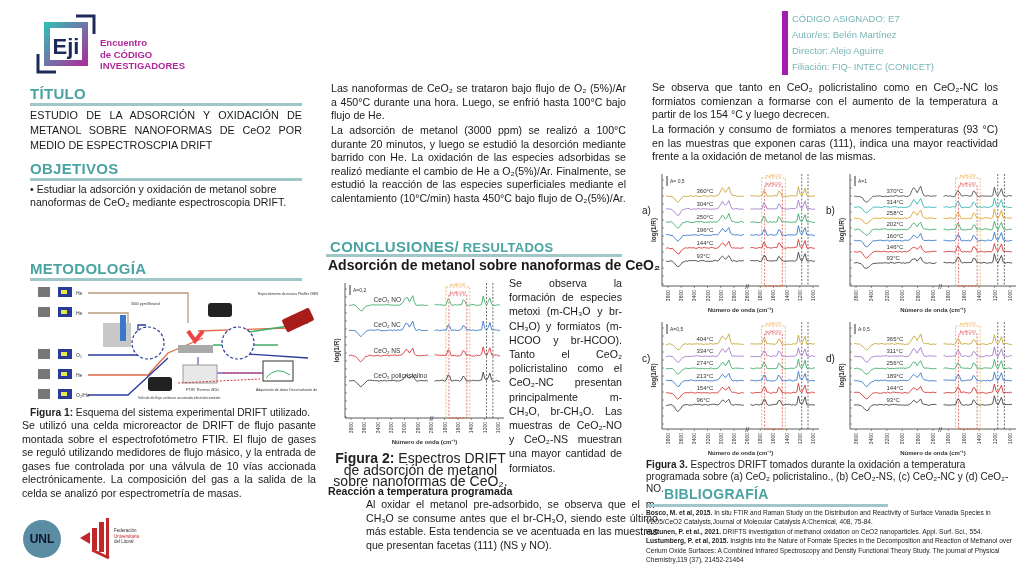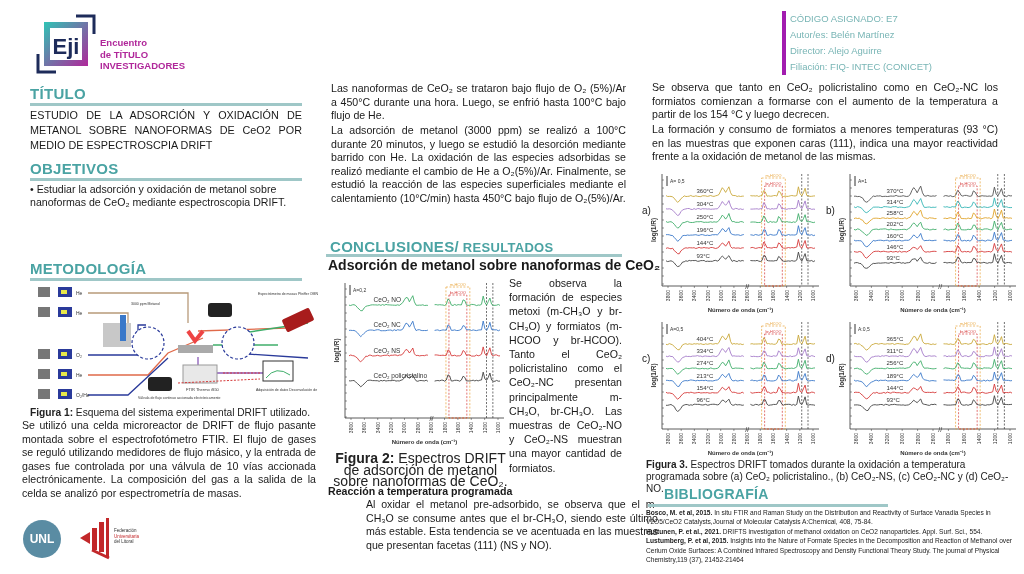--- a/index.html
+++ b/index.html
@@ -10,21 +10,21 @@
   .sec-rule { height: 3px; background: #9fc7c7; }
   .body-text { font-size: 10.6px; line-height: 13.6px; text-align: justify; color: #1a1a1a; }
   .caption { font-size: 10px; line-height: 12px; color: #222; }
   .caption b { font-weight: bold; }
 
   
   .logo-box { left: 36px; top: 14px; width: 60px; height: 60px; }
   .logo-text { left: 100px; top: 37px; color: #b0279a; font-weight: bold; font-size: 9.5px; line-height: 11.5px; }
 
   
-  .info { left: 782px; top: 11px; border-left: 4px solid #a21caf; padding-left: 4px; color: #78b5b5; font-size: 9.5px; line-height: 16px; }
+  .info { left: 782px; top: 11px; border-left: 6px solid #a21caf; padding-left: 4px; color: #78b5b5; font-size: 9.5px; line-height: 16px; }
 
   .chart-svg text { font-family: "Liberation Sans", sans-serif; }
   .bib { font-size: 6.6px; line-height: 9.4px; color: #222; }
   .bib b { font-weight: bold; }
 </style>
 </head>
 <body>
 
 <div class="abs logo-box">
   <svg width="60" height="60" viewBox="0 0 60 60">
@@ -36,21 +36,21 @@
     </defs>
     <rect x="8" y="8" width="44" height="44" fill="url(#lg)"></rect>
     <path d="M40 2 L58 2 L58 20" stroke="#1d2b5a" stroke-width="3" fill="none"></path>
     <path d="M2 40 L2 58 L20 58" stroke="#1d2b5a" stroke-width="3" fill="none"></path>
     <rect x="14" y="14" width="32" height="32" fill="#ffffff"></rect>
     <text x="30" y="40" text-anchor="middle" font-size="22" font-weight="bold" fill="#1d2b5a" font-family="Liberation Sans, sans-serif">Eji</text>
   </svg>
 </div>
 <div class="abs logo-text">
   <div>Encuentro</div>
-  <div>de TÍTULO</div>
+  <div>de CÓDIGO</div>
   <div>INVESTIGADORES</div>
 </div>
 
 <div class="abs sec-title" style="left:30px;top:85px;">TÍTULO</div>
 <div class="abs sec-rule" style="left:30px;top:103px;width:272px;"></div>
 <div class="abs" style="left:30px;top:108px;width:272px;font-size:10.8px;line-height:15px;font-weight:normal;text-align:justify;">ESTUDIO DE LA ADSORCIÓN Y OXIDACIÓN DE METANOL SOBRE NANOFORMAS DE CeO2 POR MEDIO DE ESPECTROSCPIA DRIFT</div>
 
 <div class="abs sec-title" style="left:30px;top:160px;">OBJETIVOS</div>
 <div class="abs sec-rule" style="left:30px;top:178px;width:272px;"></div>
 <div class="abs" style="left:30px;top:183px;width:272px;font-size:10.6px;line-height:13.4px;">
@@ -134,21 +134,21 @@
   <path d="M195 90 L232 90" stroke="#d63a3a" stroke-dasharray="2,1.5" fill="none"></path>
   <path d="M150 100 L232 96" stroke="#d63a3a" stroke-dasharray="2,1.5" fill="none"></path>
 </svg>
 
 <div class="abs caption" style="left:30px;top:407px;width:290px;font-size:10.2px;">
   <b>Figura 1:</b><span> Esquema del sistema experimental DRIFT utilizado.</span>
 </div>
 
 <div class="abs body-text" style="left:22px;top:419px;width:294px;">Se utilizó una celda microreactor de DRIFT de flujo pasante montada sobre el espectrofotómetro FTIR. El flujo de gases se reguló utilizando medidores de flujo másico, y la entrada de gases fue controlada por una válvula de 10 vías accionada electrónicamente. La composición del gas a la salida de la celda se analizó por espectrometría de masas.</div>
 
-<div class="abs" style="left:23px;top:520px;width:38px;height:38px;border-radius:50%;background:#5a8ca3;color:#ffffff;font-weight:bold;font-size:12px;text-align:center;line-height:38px;">UNL</div>
+<div class="abs" style="left:23px;top:520px;width:38px;height:38px;border-radius:50%;background:#5a8ca3;color:#0f172a;font-weight:bold;font-size:12px;text-align:center;line-height:38px;">UNL</div>
 <svg class="abs" style="left:78px;top:516px;" width="35" height="44" viewBox="0 0 35 44">
   <path d="M2 22 L12 16 L12 28 Z" fill="#c2282a"></path>
   <rect x="14" y="12" width="5" height="22" fill="#c2282a"></rect>
   <rect x="21" y="6" width="5" height="30" fill="#c2282a"></rect>
   <rect x="28" y="2" width="3" height="40" fill="#c2282a"></rect>
   <path d="M14 34 L31 42" stroke="#c2282a" stroke-width="3"></path>
 </svg>
 <div class="abs" style="left:114px;top:528px;font-size:4.5px;line-height:5.5px;color:#333;">
   <div>Federación</div>
   <div style="color:#c2282a;">Universitaria</div>

